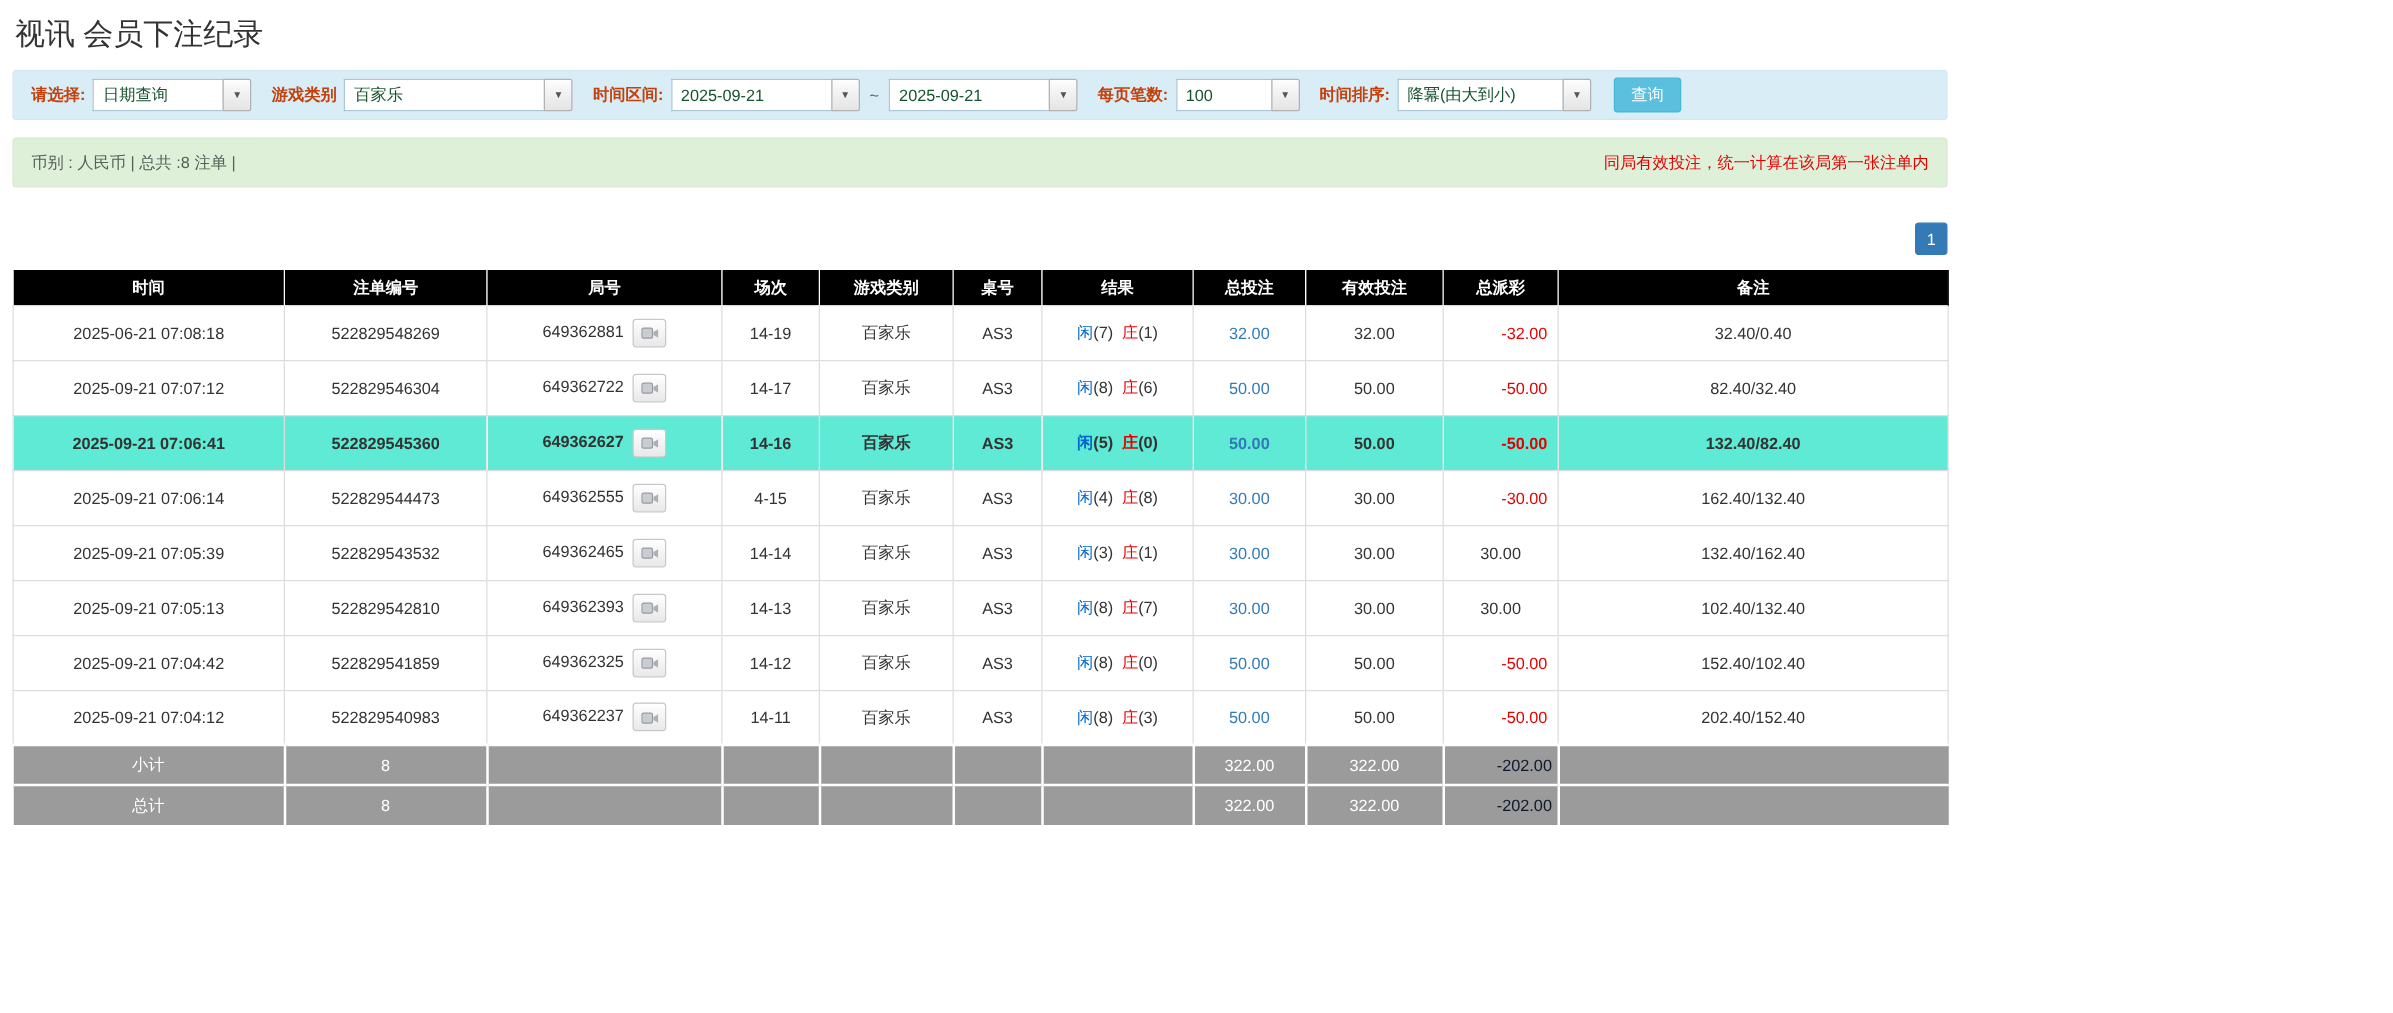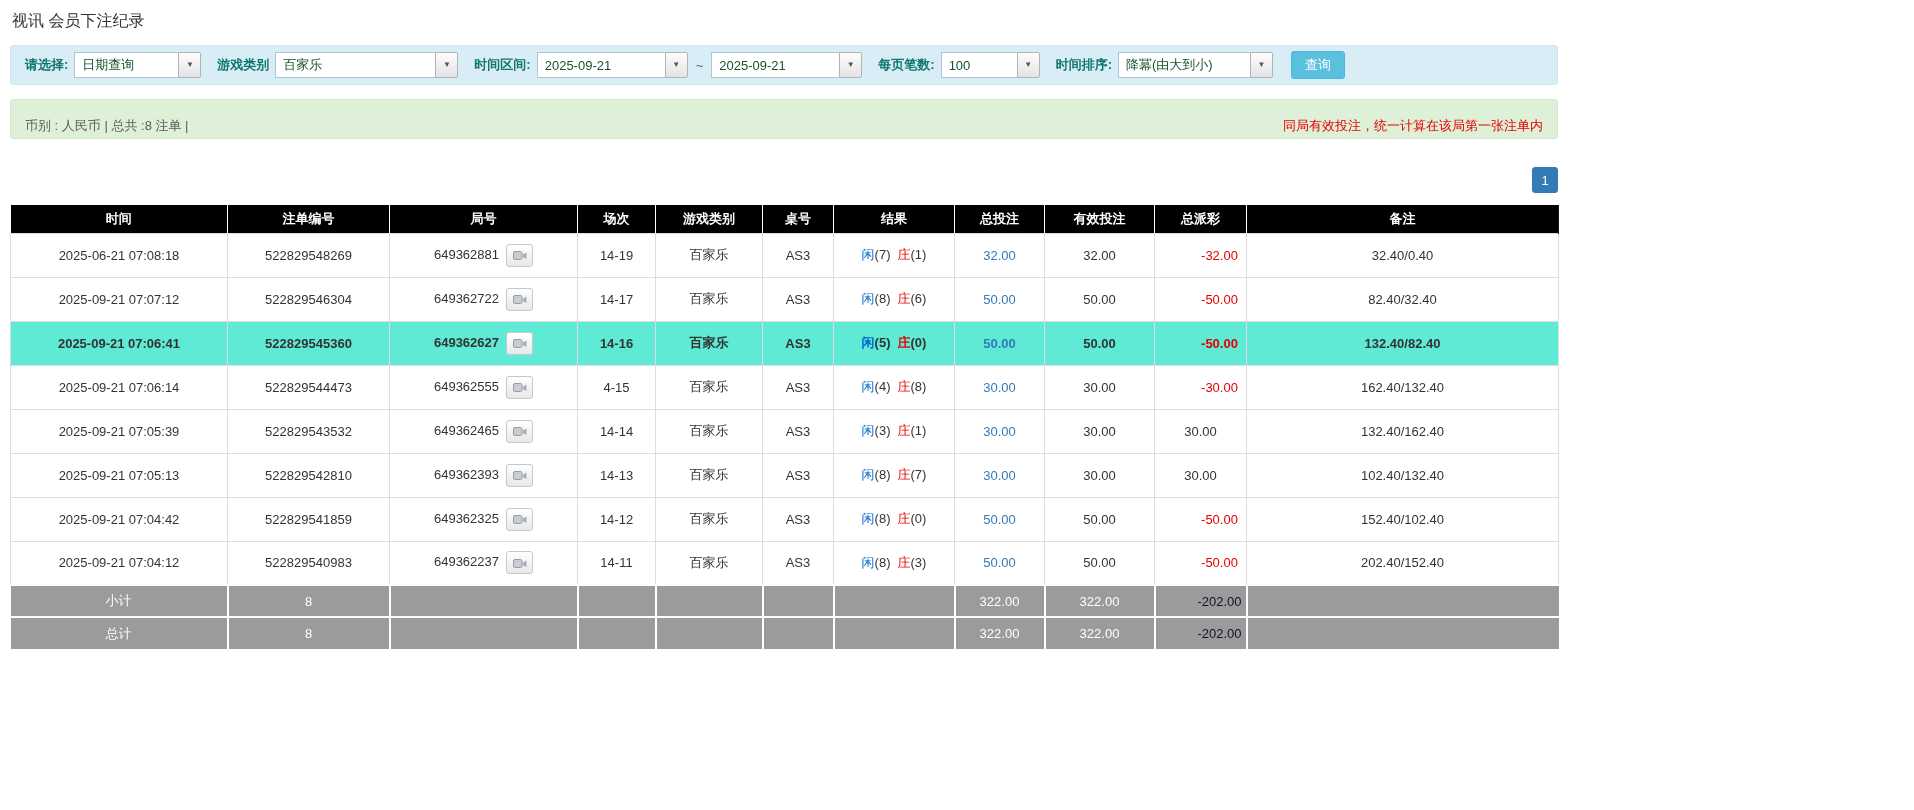--- a/index.html
+++ b/index.html
@@ -4,28 +4,28 @@
 <style>
   * { box-sizing: border-box; margin: 0; padding: 0; }
   html, body { background: #fff; }
   body {
     width: 1914px; height: 810px; overflow: hidden;
     font-family: "Liberation Sans", "DejaVu Sans", sans-serif;
     font-size: 13px; color: #333;
   }
   .container { width: 1548px; margin: 0 10px; }
 
-  .page-title { font-size: 16px; font-weight: 500; color: #333; padding: 11px 2px 13px; }
+  .page-title { font-size: 24px; font-weight: 500; color: #333; padding: 11px 2px 13px; }
 
   
   .filter-bar {
     background: #d9edf7; border: 1px solid #cfe7f4; border-radius: 3px;
     height: 40px; display: flex; align-items: center; padding: 0 6px;
   }
-  .f-label { color: #0f766e; font-weight: bold; margin: 0 6px 0 16px; white-space: nowrap; }
+  .f-label { color: #c2410c; font-weight: bold; margin: 0 6px 0 16px; white-space: nowrap; }
   .f-label:first-child { margin-left: 8px; }
   .combo { display: flex; height: 26px; }
   .combo-input {
     height: 26px; border: 1px solid #abc6d6; border-right: none; background: #fff;
     padding: 0 7px; font-size: 13px; color: #14532d; outline: none;
     font-family: "Liberation Sans", "DejaVu Sans", sans-serif;
   }
   .w1 { width: 104px; } .w2 { width: 160px; } .w3 { width: 128px; } .w4 { width: 76px; } .w5 { width: 132px; }
   .combo-btn {
     width: 23px; height: 26px; border: 1px solid #b3b3b3; cursor: pointer;
@@ -36,22 +36,22 @@
   .tilde { margin: 0 8px; color: #31708f; }
   .query-btn {
     margin-left: 18px; height: 28px; padding: 0 13px; cursor: pointer;
     background: #5bc0de; border: 1px solid #46b8da; border-radius: 3px;
     color: #fff; font-size: 13px; font-family: "Liberation Sans", "DejaVu Sans", sans-serif;
   }
 
   
   .summary-bar {
     background: #dff0d8; border: 1px solid #d6e9cc; border-radius: 3px;
-    height: 40px; margin-top: 14px; padding: 17px 14px;
-    display: flex; align-items: flex-start; justify-content: space-between; gap: 21px;
+    height: 40px; margin-top: 14px; padding: 0 14px;
+    display: flex; align-items: center; justify-content: space-between; gap: 21px;
   }
   .summary-left { color: #55605a; }
   .summary-right { color: #e60000; }
 
   
   .pagination { display: flex; justify-content: flex-end; margin: 28px 0 12px; }
   .page-btn {
     min-width: 26px; height: 26px; padding: 0 6px; cursor: pointer;
     background: #337ab7; border: 1px solid #337ab7; border-radius: 3px;
     color: #fff; font-size: 13px; display: flex; align-items: center; justify-content: center;

